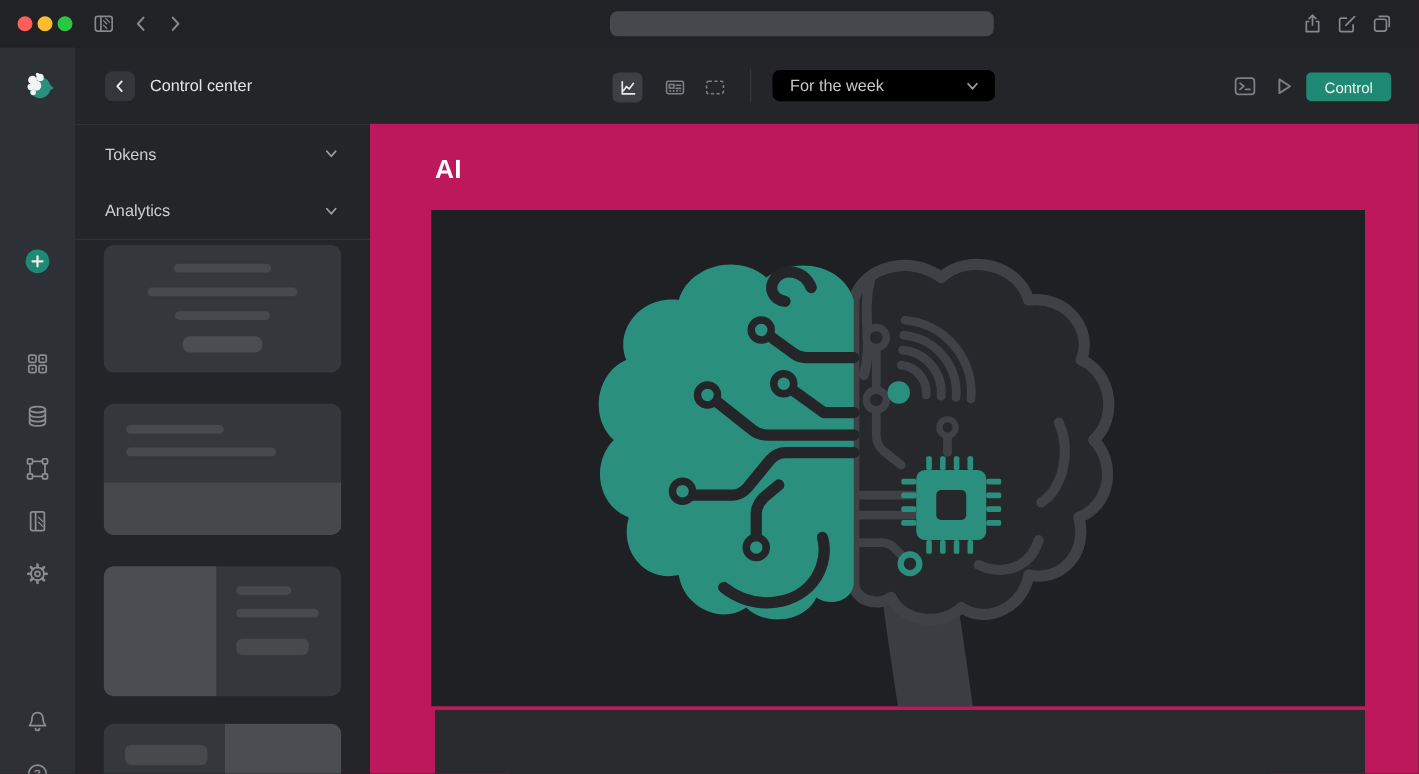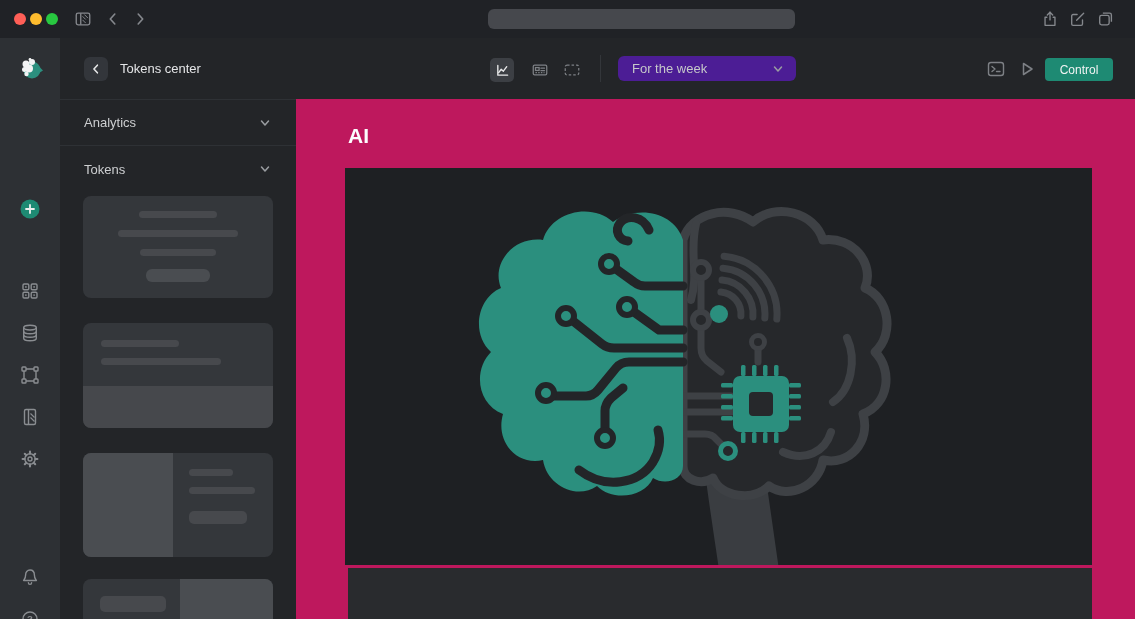--- a/index.html
+++ b/index.html
@@ -23,21 +23,21 @@
   .rbtn { position:absolute; left:50%; transform:translateX(-50%); color:#8A8D91; }
 
   
   .header { position:absolute; left:60px; top:38px; right:0; height:61px; background:#232528; }
   .back-btn { position:absolute; left:24px; top:19px; width:24px; height:24px; background:#33363B; border-radius:6px; display:flex; align-items:center; justify-content:center; color:#E8E9EA; }
   .hdr-title { position:absolute; left:60px; top:0; height:61px; line-height:61px; font-size:13px; color:#E4E5E7; }
   .viewbtn { position:absolute; top:20px; width:24px; height:24px; border-radius:5px; display:flex; align-items:center; justify-content:center; }
   .viewbtn.sel { background:#3C3F44; color:#E8E9EA; }
   .viewbtn.dim { color:#7D8085; }
   .vdivider { position:absolute; left:540px; top:17px; width:1px; height:27px; background:#33363A; }
-  .dropdown { position:absolute; left:558px; top:18px; width:178px; height:25px; background:#4c1d95; border-radius:6px; display:flex; align-items:center; justify-content:space-between; padding:0 12px 0 14px; color:#C6C8CA; font-size:13px; }
+  .dropdown { position:absolute; left:558px; top:18px; width:178px; height:25px; background:#000000; border-radius:6px; display:flex; align-items:center; justify-content:space-between; padding:0 12px 0 14px; color:#C6C8CA; font-size:13px; }
   .hicon { position:absolute; top:21px; width:20px; height:20px; color:#7D8085; }
   .publish { position:absolute; left:985px; top:20px; width:68px; height:23px; background:#1E8A73; border:none; border-radius:4px; color:#F1F3F3; font-size:12px; font-family:inherit; display:flex; align-items:center; justify-content:center; }
 
   
   .panel { position:absolute; left:60px; top:99px; width:236px; bottom:0; background:#232528; border-top:1px solid #2E3135; overflow:hidden; }
   .sect { height:46px; display:flex; align-items:center; justify-content:space-between; padding:0 24px; color:#CDCFD1; font-size:13px; }
   .sect.bordered { border-bottom:1px solid #2E3135; }
   .cards { position:absolute; left:23px; top:96px; width:190px; }
   .card { background:#34373B; border-radius:8px; position:relative; overflow:hidden; }
   .sk { background:#47494D; height:7px; border-radius:4px; }
@@ -195,21 +195,21 @@
     </svg>
   </span>
 </div>
 
 <div class="header">
   <div class="back-btn">
     <svg width="14" height="14" viewBox="0 0 20 20" fill="none" stroke="currentColor" stroke-width="2.2" stroke-linecap="round" stroke-linejoin="round">
         <path d="M12,4.5 L7,10 L12,15.5"></path>
       </svg>
   </div>
-  <div class="hdr-title">Tokens center</div>
+  <div class="hdr-title">Control center</div>
 
   <div class="viewbtn sel" style="left:430px;">
     <svg width="17" height="17" viewBox="0 0 20 20" fill="none" stroke="currentColor" stroke-width="1.6" stroke-linecap="round" stroke-linejoin="round">
       <path d="M4.5,4 V15.5 H16"></path>
         <path d="M5.5,12.5 L8.5,8.5 L11,10.8 L15,5.5"></path>
     </svg>
   </div>
   <div class="viewbtn dim" style="left:468px;">
     <svg width="18" height="18" viewBox="0 0 20 20" fill="none" stroke="currentColor" stroke-width="1.4">
       <rect x="2.5" y="4.5" width="15" height="11" rx="1.5"></rect>
@@ -243,30 +243,30 @@
   </span>
   <span class="hicon" style="left:957px;">
     <svg viewBox="0 0 20 20" fill="none" stroke="currentColor" stroke-width="1.5" stroke-linejoin="round">
         <path d="M6.5,4.5 L15,10 L6.5,15.5 Z"></path>
       </svg>
   </span>
   <button class="publish">Control</button>
 </div>
 
 <div class="panel">
-  <div class="sect bordered">
-    <span>Analytics</span>
+  <div class="sect">
+    <span>Tokens</span>
     <span>
       <svg width="14" height="14" viewBox="0 0 14 14" fill="none" stroke="#9A9DA1" stroke-width="1.5" stroke-linecap="round" stroke-linejoin="round">
           <path d="M3.5,5 L7,9 L10.5,5"></path>
         </svg>
     </span>
   </div>
-  <div class="sect">
-    <span>Tokens</span>
+  <div class="sect bordered">
+    <span>Analytics</span>
     <span>
       <svg width="14" height="14" viewBox="0 0 14 14" fill="none" stroke="#9A9DA1" stroke-width="1.5" stroke-linecap="round" stroke-linejoin="round">
           <path d="M3.5,5 L7,9 L10.5,5"></path>
         </svg>
     </span>
   </div>
 
   <div class="cards">
     <div class="card card1">
       <div class="sk" style="width:78px;"></div>

